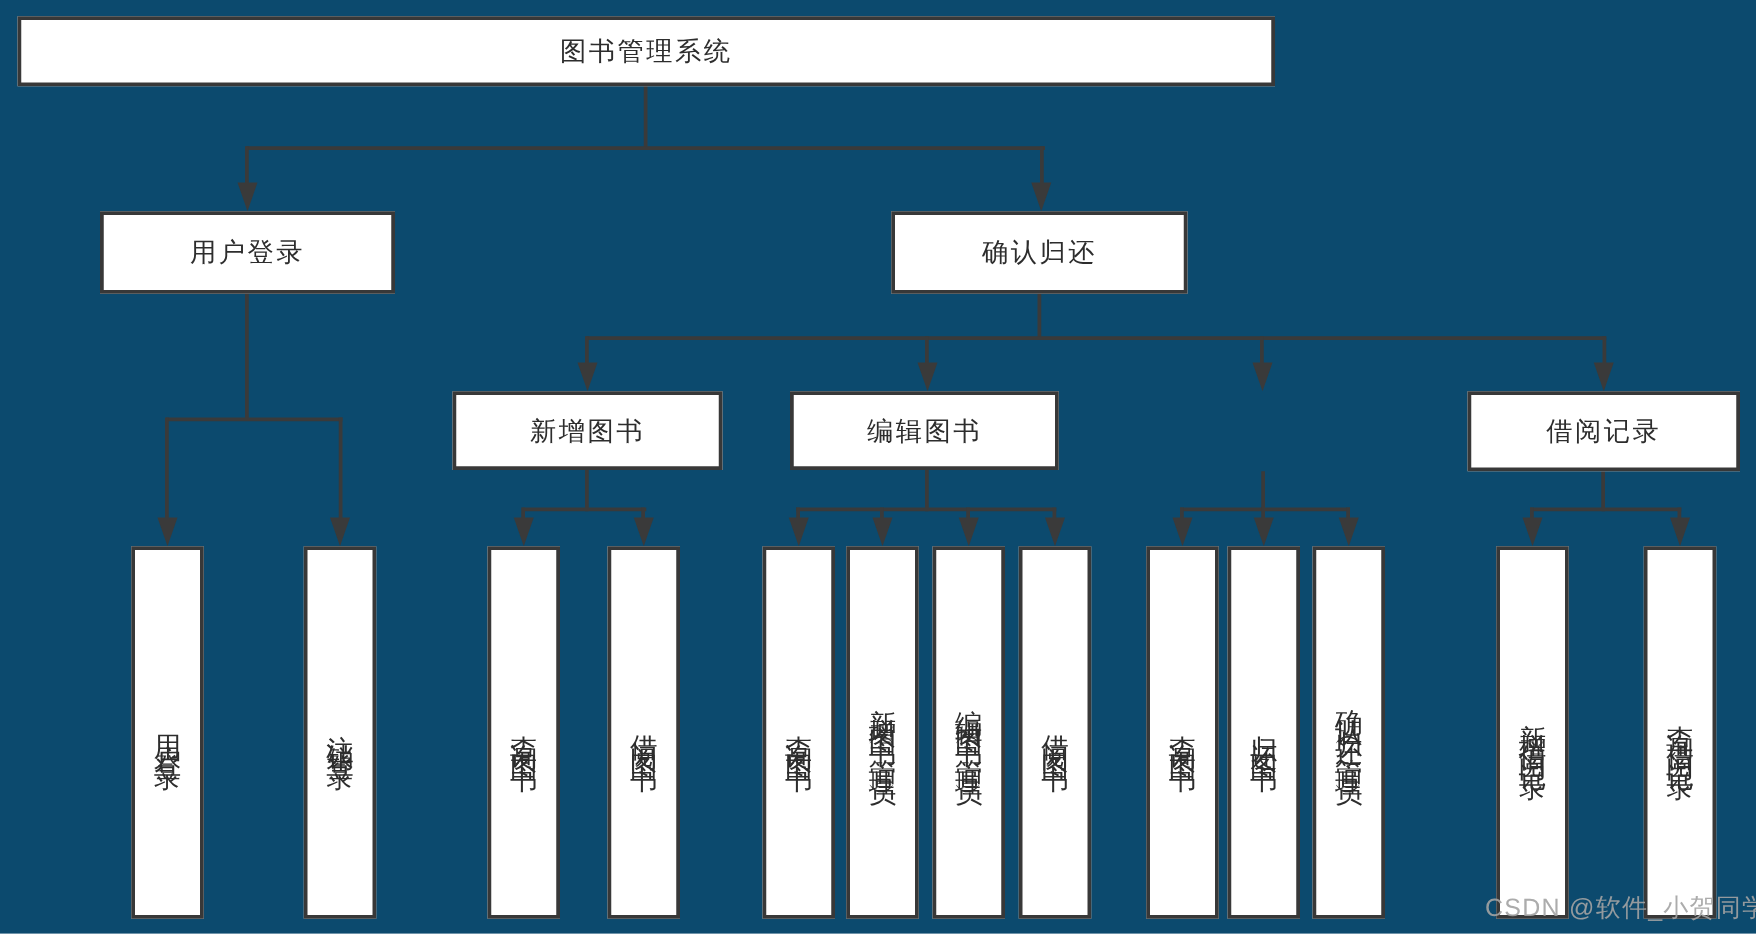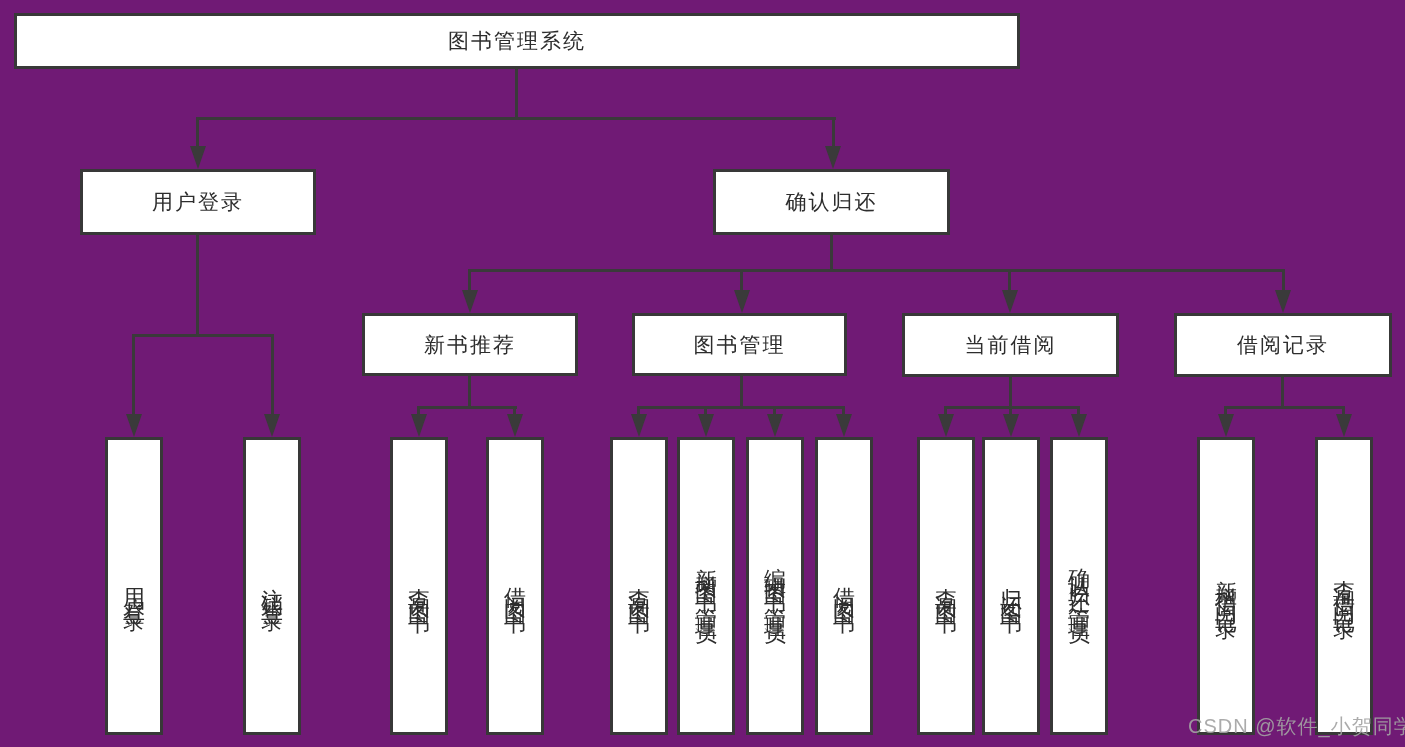--- a/index.html
+++ b/index.html
@@ -8,21 +8,21 @@
     background: #ffffff;
     width: 1405px;
     height: 747px;
     overflow: hidden;
     font-family: "Liberation Sans", "DejaVu Sans", sans-serif;
   }
   .canvas {
     position: relative;
     width: 1405px;
     height: 747px;
-    background: #701a75;
+    background: #0c4a6e;
     text-align: right;
   }
   .box {
     position: absolute;
     background: #ffffff;
     border: 3px solid #383838;
     box-sizing: border-box;
     display: flex;
     align-items: center;
     justify-content: center;
@@ -99,23 +99,22 @@
   <div class="hl" style="left:469px;top:269px;width:816px"></div>
   <div class="vl" style="left:468px;top:269px;height:25px"></div>
   <div class="ar" style="left:462px;top:290px"></div>
   <div class="vl" style="left:740px;top:269px;height:25px"></div>
   <div class="ar" style="left:734px;top:290px"></div>
   <div class="vl" style="left:1008px;top:269px;height:25px"></div>
   <div class="ar" style="left:1002px;top:290px"></div>
   <div class="vl" style="left:1282px;top:269px;height:25px"></div>
   <div class="ar" style="left:1275px;top:290px"></div>
 
-  <div class="box" style="left:362px;top:313px;width:216px;height:63px">新书推荐</div>
-  <div class="box" style="left:632px;top:313px;width:215px;height:63px">图书管理</div>
-  <div class="box" style="left:902px;top:313px;width:217px;height:64px">当前借阅</div>
+  <div class="box" style="left:362px;top:313px;width:216px;height:63px">新增图书</div>
+  <div class="box" style="left:632px;top:313px;width:215px;height:63px">编辑图书</div>
   <div class="box" style="left:1174px;top:313px;width:218px;height:64px">借阅记录</div>
 
   <div class="vl" style="left:468px;top:376px;height:33px"></div>
   <div class="hl" style="left:418px;top:406px;width:99px"></div>
   <div class="vl" style="left:417px;top:406px;height:12px"></div>
   <div class="ar" style="left:411px;top:414px"></div>
   <div class="vl" style="left:513px;top:406px;height:12px"></div>
   <div class="ar" style="left:507px;top:414px"></div>
 
   <div class="vl" style="left:740px;top:375px;height:34px"></div>

